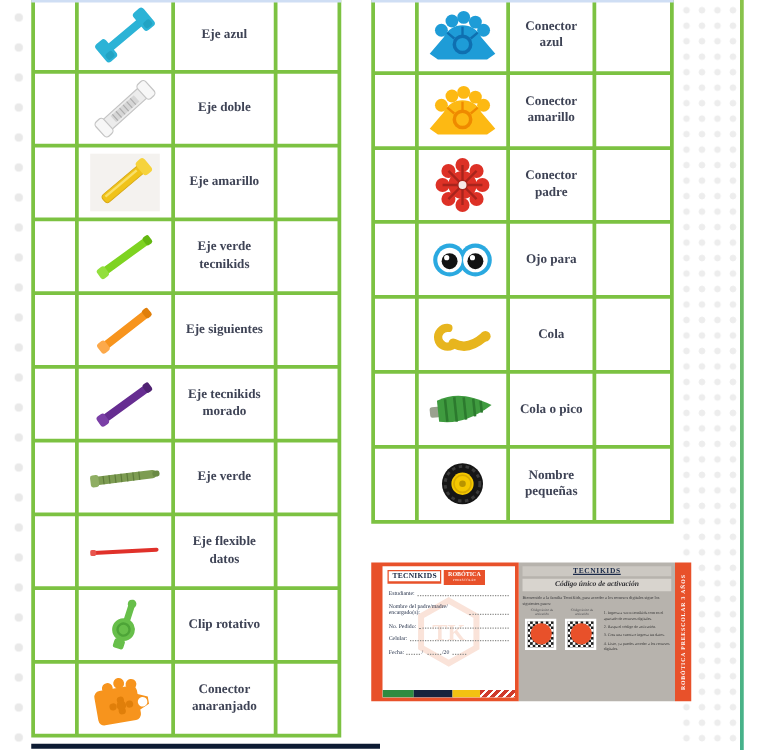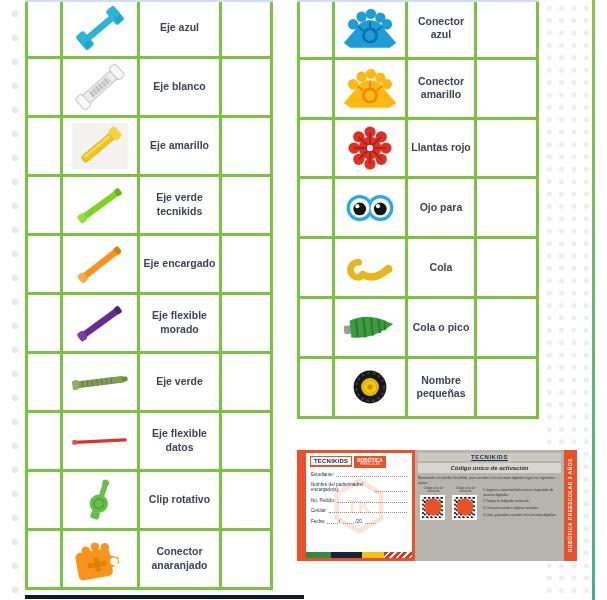--- a/index.html
+++ b/index.html
@@ -1,17 +1,17 @@
 <!DOCTYPE html>
 <html><head>
 <meta charset="utf-8">
 <style>
   html,body{margin:0;padding:0;}
   .page{position:relative;width:607px;height:600px;background:#ffffff;overflow:hidden;
-        font-family:Liberation Sans, sans-serif;}
+        font-family:Liberation Serif, serif;}
   
   .dots-left{position:absolute;left:5px;top:2px;width:16px;height:596px;
     background-image:radial-gradient(circle,#e9e9e9 3.1px,transparent 3.7px);
     background-size:16px 24px;background-position:2px 0;}
   .dots-right{position:absolute;left:543px;top:2px;width:48px;height:596px;
     background-image:radial-gradient(circle,#ededed 2.4px,transparent 2.9px);
     background-size:12.4px 12.4px;}
   .green-edge{position:absolute;left:592px;top:0;width:3px;height:600px;
     background:linear-gradient(180deg,#8ac34a,#45b18b);}
   .blue-topline{position:absolute;top:0;height:2px;background:#cfdef4;z-index:6;}
@@ -21,21 +21,21 @@
 
   
   .ptable{position:absolute;display:grid;gap:3px;padding:3px;background:#7cc242;}
   #left-table{left:25px;top:-3px;width:242px;grid-template-columns:32px 74px 79px 1fr;grid-auto-rows:56px;}
   #right-table{left:297px;top:-3px;width:236px;grid-template-columns:32px 70px 66px 1fr;grid-auto-rows:56.8px;}
   .trow{display:contents;}
   .cell{background:#fff;display:flex;align-items:center;justify-content:center;overflow:hidden;}
   .lbl{font-size:10.5px;font-weight:bold;color:#3e4355;text-align:center;line-height:1.3;padding:0 2px;}
 
   
-  .card{position:absolute;left:297px;top:450px;width:280px;height:111px;display:flex;}
+  .card{position:absolute;left:297px;top:450px;width:256px;height:111px;display:flex;}
   .card-left{width:106px;position:relative;background:#fff;border:3px solid #e8512a;border-left:9px solid #e8512a;overflow:hidden;}
   .slot{position:absolute;left:-8px;top:26px;width:6px;height:52px;background:#fff;border-radius:3px;}
   .lp-head{display:flex;gap:2px;padding:3px 3px 0 4px;align-items:flex-start;position:relative;z-index:2;}
   .logo-box{border:1px solid #e8512a;border-bottom:2px solid #e8512a;color:#16243f;font-weight:bold;
             font-size:6px;padding:1px 3px;letter-spacing:.2px;background:#fff;}
   .rob-box{background:#e8512a;color:#fff;font-size:4.8px;font-weight:bold;text-align:center;
            padding:1.5px 3px;line-height:1.2;}
   .rob-sub{font-size:2.6px;font-weight:normal;display:block;letter-spacing:.2px;}
   .fields{position:relative;z-index:2;padding:4px 5px 0 5px;font-size:4.6px;color:#243049;}
   .f-row{display:flex;align-items:flex-end;margin-bottom:5.5px;}
@@ -110,21 +110,21 @@
           <g transform="rotate(-42 32 25)">
             <rect x="7" y="19.5" width="50" height="11" rx="5" fill="#ececec" stroke="#c4c4c4" stroke-width="1"></rect>
             <rect x="19" y="21.5" width="26" height="7" fill="#d6d6d6"></rect>
             <path d="M21 21.5 v7 M25 21.5 v7 M29 21.5 v7 M33 21.5 v7 M37 21.5 v7 M41 21.5 v7" stroke="#adadad" stroke-width="1"></path>
             <rect x="4" y="17" width="9" height="16" rx="3" fill="#f7f7f7" stroke="#c4c4c4"></rect>
             <rect x="51" y="17" width="9" height="16" rx="3" fill="#f7f7f7" stroke="#c4c4c4"></rect>
           </g>
         </svg>
       </div>
       <div class="cell">
-          <span class="lbl">Eje blanco</span>
+          <span class="lbl">Eje doble</span>
         </div>
       <div class="cell"></div>
     </div>
 
     <div class="trow">
       <div class="cell"></div>
       <div class="cell">
         <svg width="62" height="48" viewBox="0 0 64 50">
           <rect x="3" y="1" width="58" height="48" fill="#f4f2ef"></rect>
           <g transform="rotate(-40 32 25)">
@@ -162,38 +162,38 @@
       <div class="cell">
         <svg width="62" height="48" viewBox="0 0 64 50">
           <g transform="rotate(-38 32 25)">
             <rect x="7" y="21.8" width="50" height="6.8" rx="3" fill="#f7941d"></rect>
             <rect x="5" y="20.2" width="8" height="10" rx="2.5" fill="#fca94a"></rect>
             <rect x="52" y="21" width="6" height="8.2" rx="2" fill="#e07f0a"></rect>
           </g>
         </svg>
       </div>
       <div class="cell">
-          <span class="lbl">Eje encargado</span>
+          <span class="lbl">Eje siguientes</span>
         </div>
       <div class="cell"></div>
     </div>
 
     <div class="trow">
       <div class="cell"></div>
       <div class="cell">
         <svg width="62" height="48" viewBox="0 0 64 50">
           <g transform="rotate(-36 32 25)">
             <rect x="7" y="21.8" width="50" height="6.8" rx="3" fill="#662d91"></rect>
             <rect x="5" y="20.2" width="8" height="10" rx="2.5" fill="#7a3fa6"></rect>
             <rect x="52" y="21" width="6" height="8.2" rx="2" fill="#4f2272"></rect>
           </g>
         </svg>
       </div>
       <div class="cell">
-          <span class="lbl">Eje flexible morado</span>
+          <span class="lbl">Eje tecnikids morado</span>
         </div>
       <div class="cell"></div>
     </div>
 
     <div class="trow">
       <div class="cell"></div>
       <div class="cell">
         <svg width="62" height="48" viewBox="0 0 64 50">
           <g transform="rotate(-7 32 25)">
             <rect x="5" y="21.5" width="53" height="7" rx="3" fill="#7d9c52"></rect>
@@ -334,21 +334,21 @@
               <circle cx="20" cy="37" r="6"></circle>
             <circle cx="32" cy="42" r="6"></circle>
               <circle cx="44" cy="37" r="6"></circle>
           </g>
           <path d="M32 25 L49 25 M32 25 L44 13 M32 25 L32 8 M32 25 L20 13 M32 25 L15 25 M32 25 L20 37 M32 25 L32 42 M32 25 L44 37" stroke="#a8241c" stroke-width="2"></path>
           <circle cx="32" cy="25" r="4" fill="#ffffff" opacity="0.9"></circle>
           <circle cx="32" cy="25" r="4" fill="none" stroke="#a8241c" stroke-width="1.2"></circle>
         </svg>
       </div>
       <div class="cell">
-          <span class="lbl">Llantas rojo</span>
+          <span class="lbl">Conector padre</span>
         </div>
       <div class="cell"></div>
     </div>
 
     <div class="trow">
       <div class="cell"></div>
       <div class="cell">
         <svg width="60" height="48" viewBox="0 0 64 50">
           <g fill="#2aa9e0">
             <circle cx="21" cy="25" r="14"></circle>

